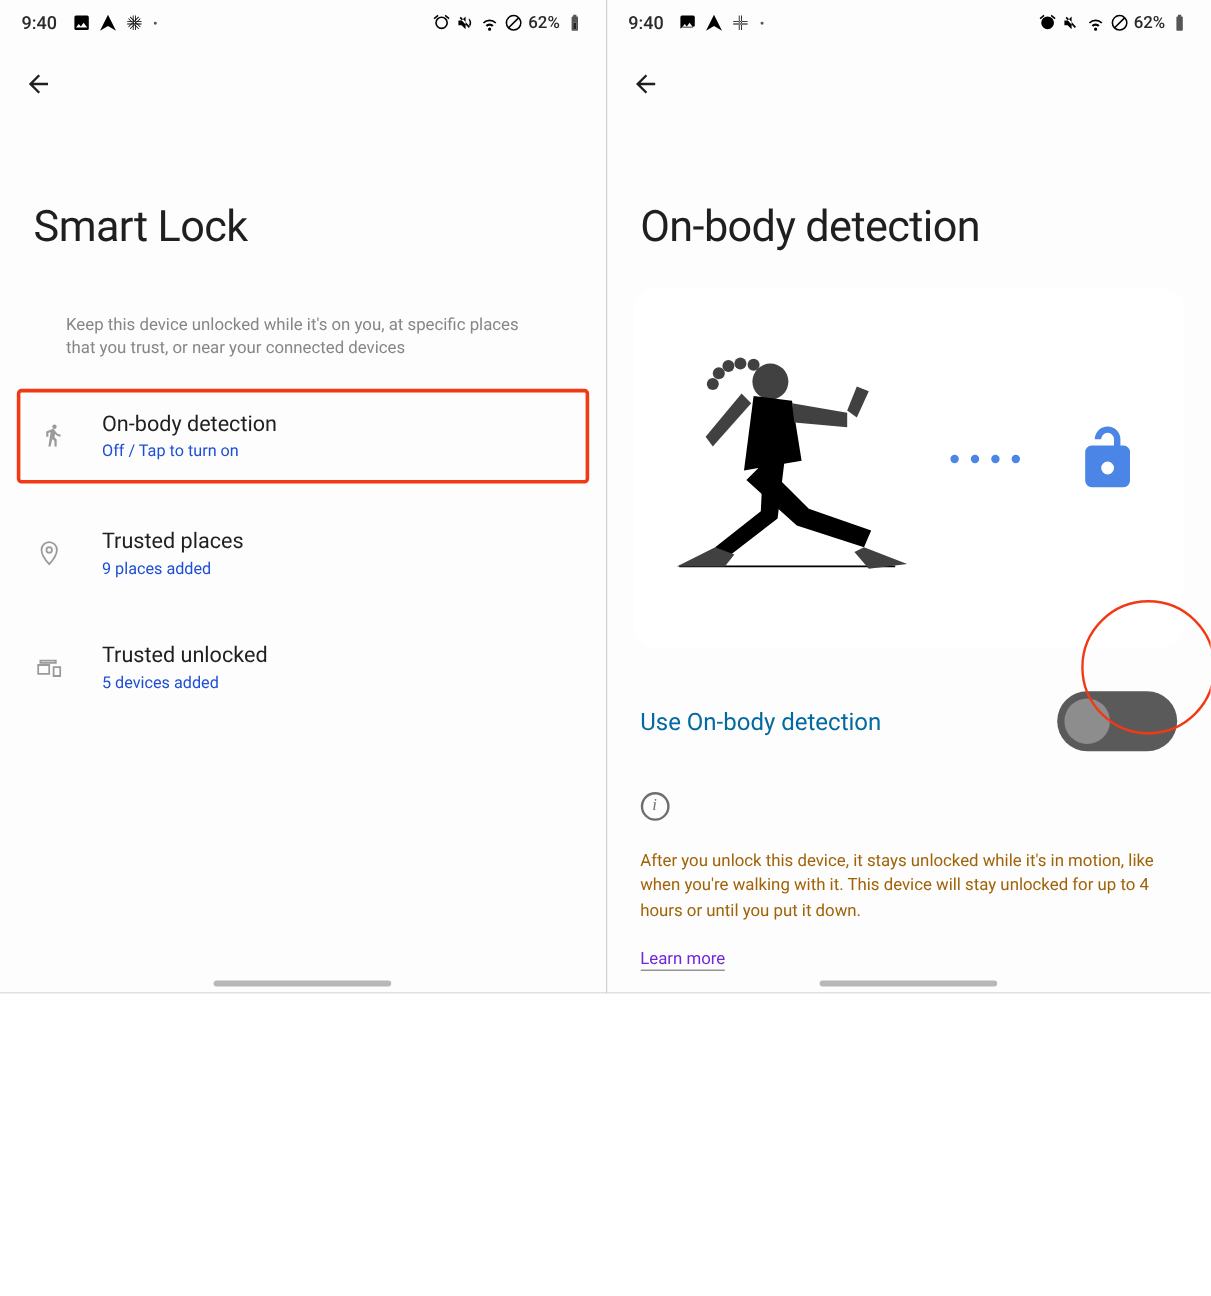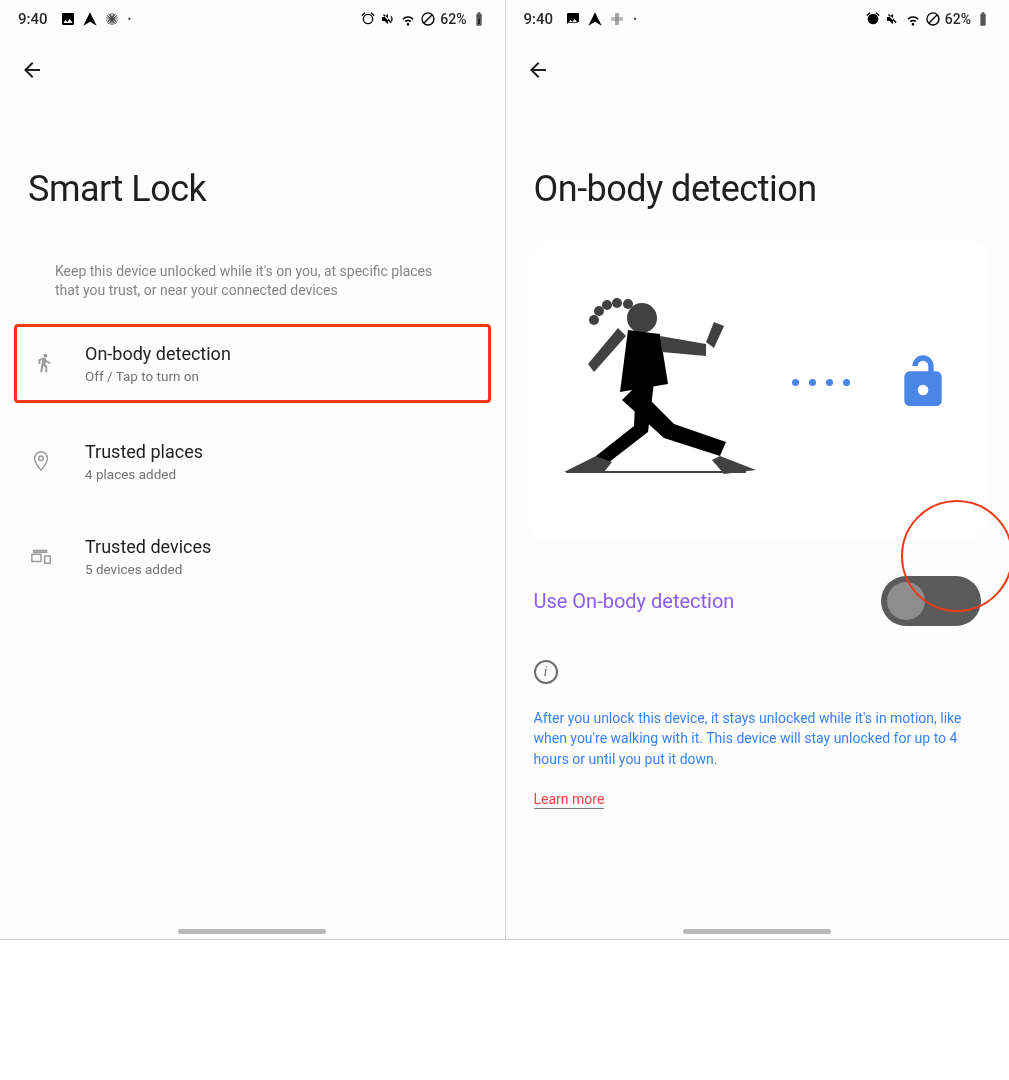--- a/index.html
+++ b/index.html
@@ -1,19 +1,19 @@
 <!DOCTYPE html>
 <html><head>
 <meta charset="utf-8">
 <style>
   * { box-sizing: border-box; margin: 0; padding: 0; }
   html, body { width: 1009px; height: 1080px; font-family: "Google Sans", Roboto, Arial, sans-serif; background: #ffffff; color: #1f1f1f; }
   body { position: relative; }
 
-  .screens { display: flex; width: 1009px; height: 940px; }
+  .screens { display: flex; width: 1009px; height: 828px; }
   .screen { width: 504.5px; height: 100%; background: #fdfdfd; position: relative; overflow: hidden; }
   .screen + .screen { border-left: 1px solid #d0d0d0; }
 
   
   .status-bar { display: flex; justify-content: space-between; align-items: center; height: 38px; padding: 0 18px; font-size: 15px; font-weight: 500; color: #2a2a2a; }
   .status-left, .status-right { display: flex; align-items: center; gap: 6px; }
   .status-right { gap: 4px; justify-content: flex-end; }
   .sb-icon { width: 16px; height: 16px; display: inline-flex; align-items: center; justify-content: center; }
   .sb-dot { font-size: 11px; color:#555; padding-left:2px; }
   .status-time { font-weight: 500; margin-right: 6px; }
@@ -31,40 +31,40 @@
   .sub { font-size: 14px; color:#868686; padding: 52px 28px 0; line-height: 1.35; max-width: 460px; margin-left: 27px; }
 
   
   .list { padding: 24px 14px 0; }
   .item { display: flex; align-items: center; padding: 16px 14px; border-radius: 4px; gap: 28px; }
   .item.highlight { border: 3px solid #f13a15; }
   .item + .item { margin-top: 22px; gap: 31px; }
   .item-icon { width: 26px; height: 26px; display:inline-flex; align-items:center; justify-content:center; color:#9a9a9a; }
   .item-icon svg { width: 22px; height: 22px; fill:#9a9a9a; }
   .item-text .t1 { font-size: 18px; color:#1f1f1f; font-weight: 400; }
-  .item-text .t2 { font-size: 13.5px; color:#737373; margin-top: 4px; }
+  .item-text .t2 { font-size: 13.5px; color:#1d4ed8; margin-top: 4px; }
 
   
   .illus-card { margin: 30px 22px 0; background:#fff; border-radius: 18px; padding: 12px 28px 28px; display:flex; align-items:center; justify-content:space-between; min-height: 300px; }
   .runner-box { width: 200px; height: 200px; display:flex; align-items:flex-end; justify-content:center; }
   .dots { display:flex; gap: 10px; }
   .dots span { width: 7px; height: 7px; background:#4b85e6; border-radius: 50%; }
   .lock-box { width: 72px; height: 72px; display:inline-flex; align-items:center; justify-content:center; }
 
   .toggle-row { display:flex; align-items:center; justify-content:space-between; padding: 36px 28px 0; position:relative; }
-  .toggle-label { font-size: 20px; color:#8b5cf6; }
+  .toggle-label { font-size: 20px; color:#0369a1; }
   .toggle-highlight { position:absolute; right:-4px; top:-40px; width: 112px; height: 112px; border: 2px solid #f13a15; border-radius: 50%; pointer-events:none; }
   .toggle { width: 100px; height: 50px; background:#5a5a5a; border-radius: 999px; position:relative; cursor:pointer; }
   .toggle .knob { position:absolute; left:6px; top:6px; width:38px; height:38px; background:#8d8d8d; border-radius:50%; }
 
   .info-row { padding: 34px 28px 0; }
   .info-icon { width:24px; height:24px; border:2px solid #6f6f6f; border-radius:50%; display:inline-flex; align-items:center; justify-content:center; color:#6f6f6f; font-family: Georgia, serif; font-size:14px; font-style: italic; }
 
-  .desc { font-size: 14px; color:#3b82f6; padding: 24px 28px 0; line-height: 1.45; }
-  .learn { display:inline-block; margin: 22px 28px 0; font-size:14px; color:#ef4444; border-bottom:1px solid #7a7a7a; padding-bottom:1px; cursor:pointer; }
+  .desc { font-size: 14px; color:#a16207; padding: 24px 28px 0; line-height: 1.45; }
+  .learn { display:inline-block; margin: 22px 28px 0; font-size:14px; color:#6d28d9; border-bottom:1px solid #7a7a7a; padding-bottom:1px; cursor:pointer; }
 
   
   .nav-handle { position:absolute; bottom:6px; left:50%; transform:translateX(-50%); width:148px; height:5px; background:#b8b8b8; border-radius: 3px; }
 
   .bottom-divider { position:absolute; bottom:0; left:0; right:0; height:1px; background:#d0d0d0; }
 </style>
 </head>
 <body>
 
 <div class="screens">
@@ -149,32 +149,32 @@
       </div>
 
       <div class="item">
         <span class="item-icon">
           <svg viewBox="0 0 24 24">
               <path d="M12 2a7 7 0 0 0-7 7c0 5.2 7 13 7 13s7-7.8 7-13a7 7 0 0 0-7-7zm0 9.5A2.5 2.5 0 1 1 14.5 9 2.5 2.5 0 0 1 12 11.5z" fill="none" stroke="#9a9a9a" stroke-width="1.6"></path>
             </svg>
         </span>
         <div class="item-text">
           <div class="t1">Trusted places</div>
-          <div class="t2">4 places added</div>
+          <div class="t2">9 places added</div>
         </div>
       </div>
 
       <div class="item">
         <span class="item-icon">
           <svg viewBox="0 0 24 24">
               <path d="M4 6h14v2H4zM2 18h10v-8H2zm14-6h6v8h-6z" fill="none" stroke="#9a9a9a" stroke-width="1.6"></path>
             </svg>
         </span>
         <div class="item-text">
-          <div class="t1">Trusted devices</div>
+          <div class="t1">Trusted unlocked</div>
           <div class="t2">5 devices added</div>
         </div>
       </div>
     </div>
 
     <div class="bottom-divider"></div>
     <div class="nav-handle"></div>
   </div>
 
   <div class="screen">

